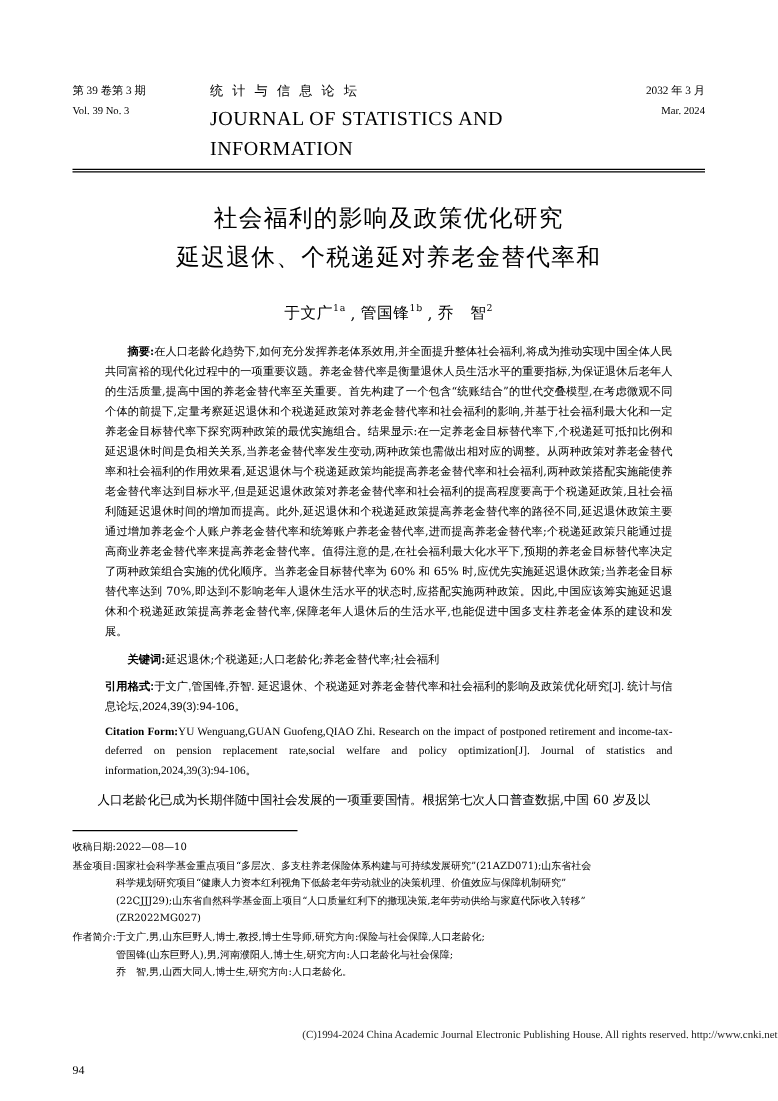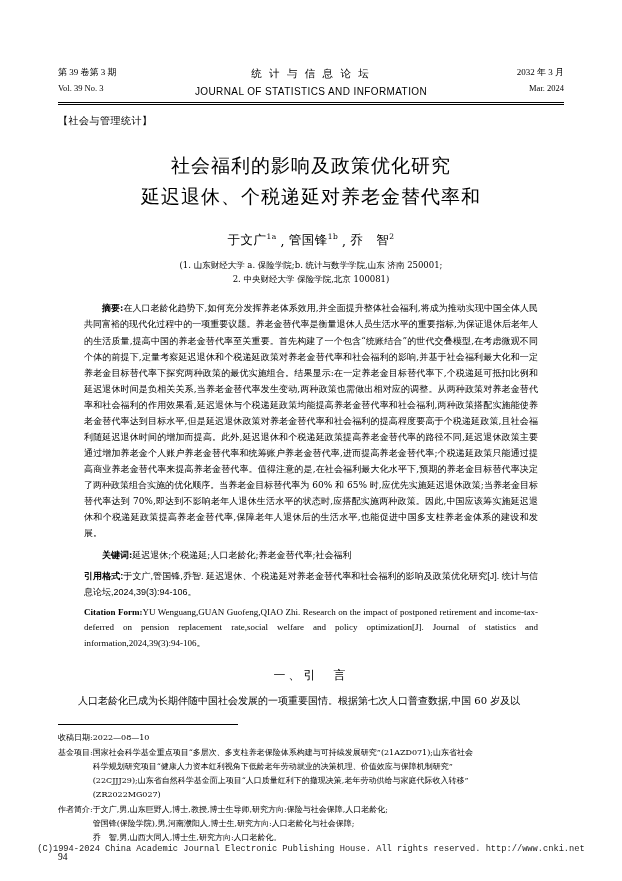--- a/index.html
+++ b/index.html
@@ -39,32 +39,32 @@
     line-height: 1.5;
   }
   .runhead .col-left,
   .runhead .col-right {
     width: 110px;
     font-family: "Liberation Serif", serif;
   }
   .runhead .col-right { text-align: right; }
   .runhead .col-center {
     flex: 1;
-    text-align: center;
+    text-align: left;
   }
   .runhead .cn-title {
     font-size: 10.5px;
     letter-spacing: 2px;
     font-family: "DejaVu Serif", serif;
   }
   .runhead .en-title {
-    font-size: 10px;
+    font-size: 16px;
     letter-spacing: 0.4px;
     margin-top: 2px;
-    font-family: Liberation Sans, sans-serif;
+    font-family: Liberation Serif, serif;
   }
   .runhead .line1 { font-size: 9px; }
   .runhead .line2 { font-size: 8.5px; margin-top: 2px; }
 
   .rule {
     border-bottom: 1px solid #000;
     margin-top: 3px;
   }
   .rule.thin { margin-top: 1px; border-bottom: 0.8px solid #000; }
 
@@ -198,26 +198,26 @@
     left: 58px;
     top: 852px;
     font-size: 9.5px;
     font-family: "Liberation Serif", serif;
   }
 
   
   .copyright {
     position: absolute;
     left: 0;
-    top: 844px;
+    top: 822px;
     width: 622px;
-    text-align: center;
+    text-align: right;
     font-size: 8.7px;
     color: #222;
-    font-family: Liberation Mono, monospace;
+    font-family: Liberation Serif, serif;
   }
 </style>
 </head>
 <body>
 
 <div class="page">
   <div class="content">
 
     <div class="runhead">
       <div class="col-left">
@@ -229,47 +229,41 @@
         <div class="en-title">JOURNAL OF STATISTICS AND INFORMATION</div>
       </div>
       <div class="col-right">
         <div class="line1">2032 年 3 月</div>
         <div class="line2">Mar. 2024</div>
       </div>
     </div>
     <div class="rule"></div>
     <div class="rule thin"></div>
 
-    <div class="category">【社会与管理统计】</div>
 
     <div class="title">
       <div>社会福利的影响及政策优化研究</div>
       <div>延迟退休、个税递延对养老金替代率和</div>
     </div>
 
     <div class="authors">
       <span>于文广</span><sup>1a</sup><span class="auth-gap">,</span><span>管国锋</span><sup>1b</sup><span class="auth-gap">,</span><span>乔　智</span><sup>2</sup>
     </div>
-    <div class="affil">
-      <div>(1. 山东财经大学 a. 保险学院;b. 统计与数学学院,山东 济南 250001;</div>
-      <div>2. 中央财经大学 保险学院,北京 100081)</div>
-    </div>
 
     <div class="abs-block">
       <p><span class="abs-label">摘要:</span><span>在人口老龄化趋势下,如何充分发挥养老体系效用,并全面提升整体社会福利,将成为推动实现中国全体人民共同富裕的现代化过程中的一项重要议题。养老金替代率是衡量退休人员生活水平的重要指标,为保证退休后老年人的生活质量,提高中国的养老金替代率至关重要。首先构建了一个包含“统账结合”的世代交叠模型,在考虑微观不同个体的前提下,定量考察延迟退休和个税递延政策对养老金替代率和社会福利的影响,并基于社会福利最大化和一定养老金目标替代率下探究两种政策的最优实施组合。结果显示:在一定养老金目标替代率下,个税递延可抵扣比例和延迟退休时间是负相关关系,当养老金替代率发生变动,两种政策也需做出相对应的调整。从两种政策对养老金替代率和社会福利的作用效果看,延迟退休与个税递延政策均能提高养老金替代率和社会福利,两种政策搭配实施能使养老金替代率达到目标水平,但是延迟退休政策对养老金替代率和社会福利的提高程度要高于个税递延政策,且社会福利随延迟退休时间的增加而提高。此外,延迟退休和个税递延政策提高养老金替代率的路径不同,延迟退休政策主要通过增加养老金个人账户养老金替代率和统筹账户养老金替代率,进而提高养老金替代率;个税递延政策只能通过提高商业养老金替代率来提高养老金替代率。值得注意的是,在社会福利最大化水平下,预期的养老金目标替代率决定了两种政策组合实施的优化顺序。当养老金目标替代率为 60% 和 65% 时,应优先实施延迟退休政策;当养老金目标替代率达到 70%,即达到不影响老年人退休生活水平的状态时,应搭配实施两种政策。因此,中国应该筹实施延迟退休和个税递延政策提高养老金替代率,保障老年人退休后的生活水平,也能促进中国多支柱养老金体系的建设和发展。</span></p>
 
       <div class="kw"><span class="abs-label">关键词:</span><span>延迟退休;个税递延;人口老龄化;养老金替代率;社会福利</span></div>
 
 
       <div class="cite-cn"><span class="abs-label">引用格式:</span><span>于文广,管国锋,乔智. 延迟退休、个税递延对养老金替代率和社会福利的影响及政策优化研究[J]. 统计与信息论坛,2024,39(3):94-106。</span></div>
 
       <div class="cite-en"><b>Citation Form:</b><span>YU Wenguang,GUAN Guofeng,QIAO Zhi. Research on the impact of postponed retirement and income-tax-deferred on pension replacement rate,social welfare and policy optimization[J]. Journal of statistics and information,2024,39(3):94-106。</span></div>
     </div>
 
-    <div class="section-head">一、引　言</div>
     <div class="body-par">人口老龄化已成为长期伴随中国社会发展的一项重要国情。根据第七次人口普查数据,中国 60 岁及以</div>
 
     <div class="fn-rule"></div>
     <div class="footnotes">
       <div class="fn-row">
         <span class="fn-key">收稿日期:</span>
         <span class="fn-val">2022—08—10</span>
       </div>
       <div class="fn-row">
         <span class="fn-key">基金项目:</span>
@@ -277,21 +271,21 @@
           <span class="sub">国家社会科学基金重点项目“多层次、多支柱养老保险体系构建与可持续发展研究”(21AZD071);山东省社会</span>
           <span class="sub">科学规划研究项目“健康人力资本红利视角下低龄老年劳动就业的决策机理、价值效应与保障机制研究”</span>
           <span class="sub">(22CJJJ29);山东省自然科学基金面上项目“人口质量红利下的撤现决策,老年劳动供给与家庭代际收入转移”</span>
           <span class="sub">(ZR2022MG027)</span>
         </span>
       </div>
       <div class="fn-row">
         <span class="fn-key">作者简介:</span>
         <span class="fn-val">
           <span class="sub">于文广,男,山东巨野人,博士,教授,博士生导师,研究方向:保险与社会保障,人口老龄化;</span>
-          <span class="sub">管国锋(保险学院),男,河南濮阳人,博士生,研究方向:人口老龄化与社会保障;</span>
+          <span class="sub">管国锋(山东巨野人),男,河南濮阳人,博士生,研究方向:人口老龄化与社会保障;</span>
           <span class="sub">乔　智,男,山西大同人,博士生,研究方向:人口老龄化。</span>
         </span>
       </div>
     </div>
 
   </div>
 
   <div class="pageno">94</div>
   <div class="copyright">(C)1994-2024 China Academic Journal Electronic Publishing House. All rights reserved.   http://www.cnki.net</div>
 </div>

